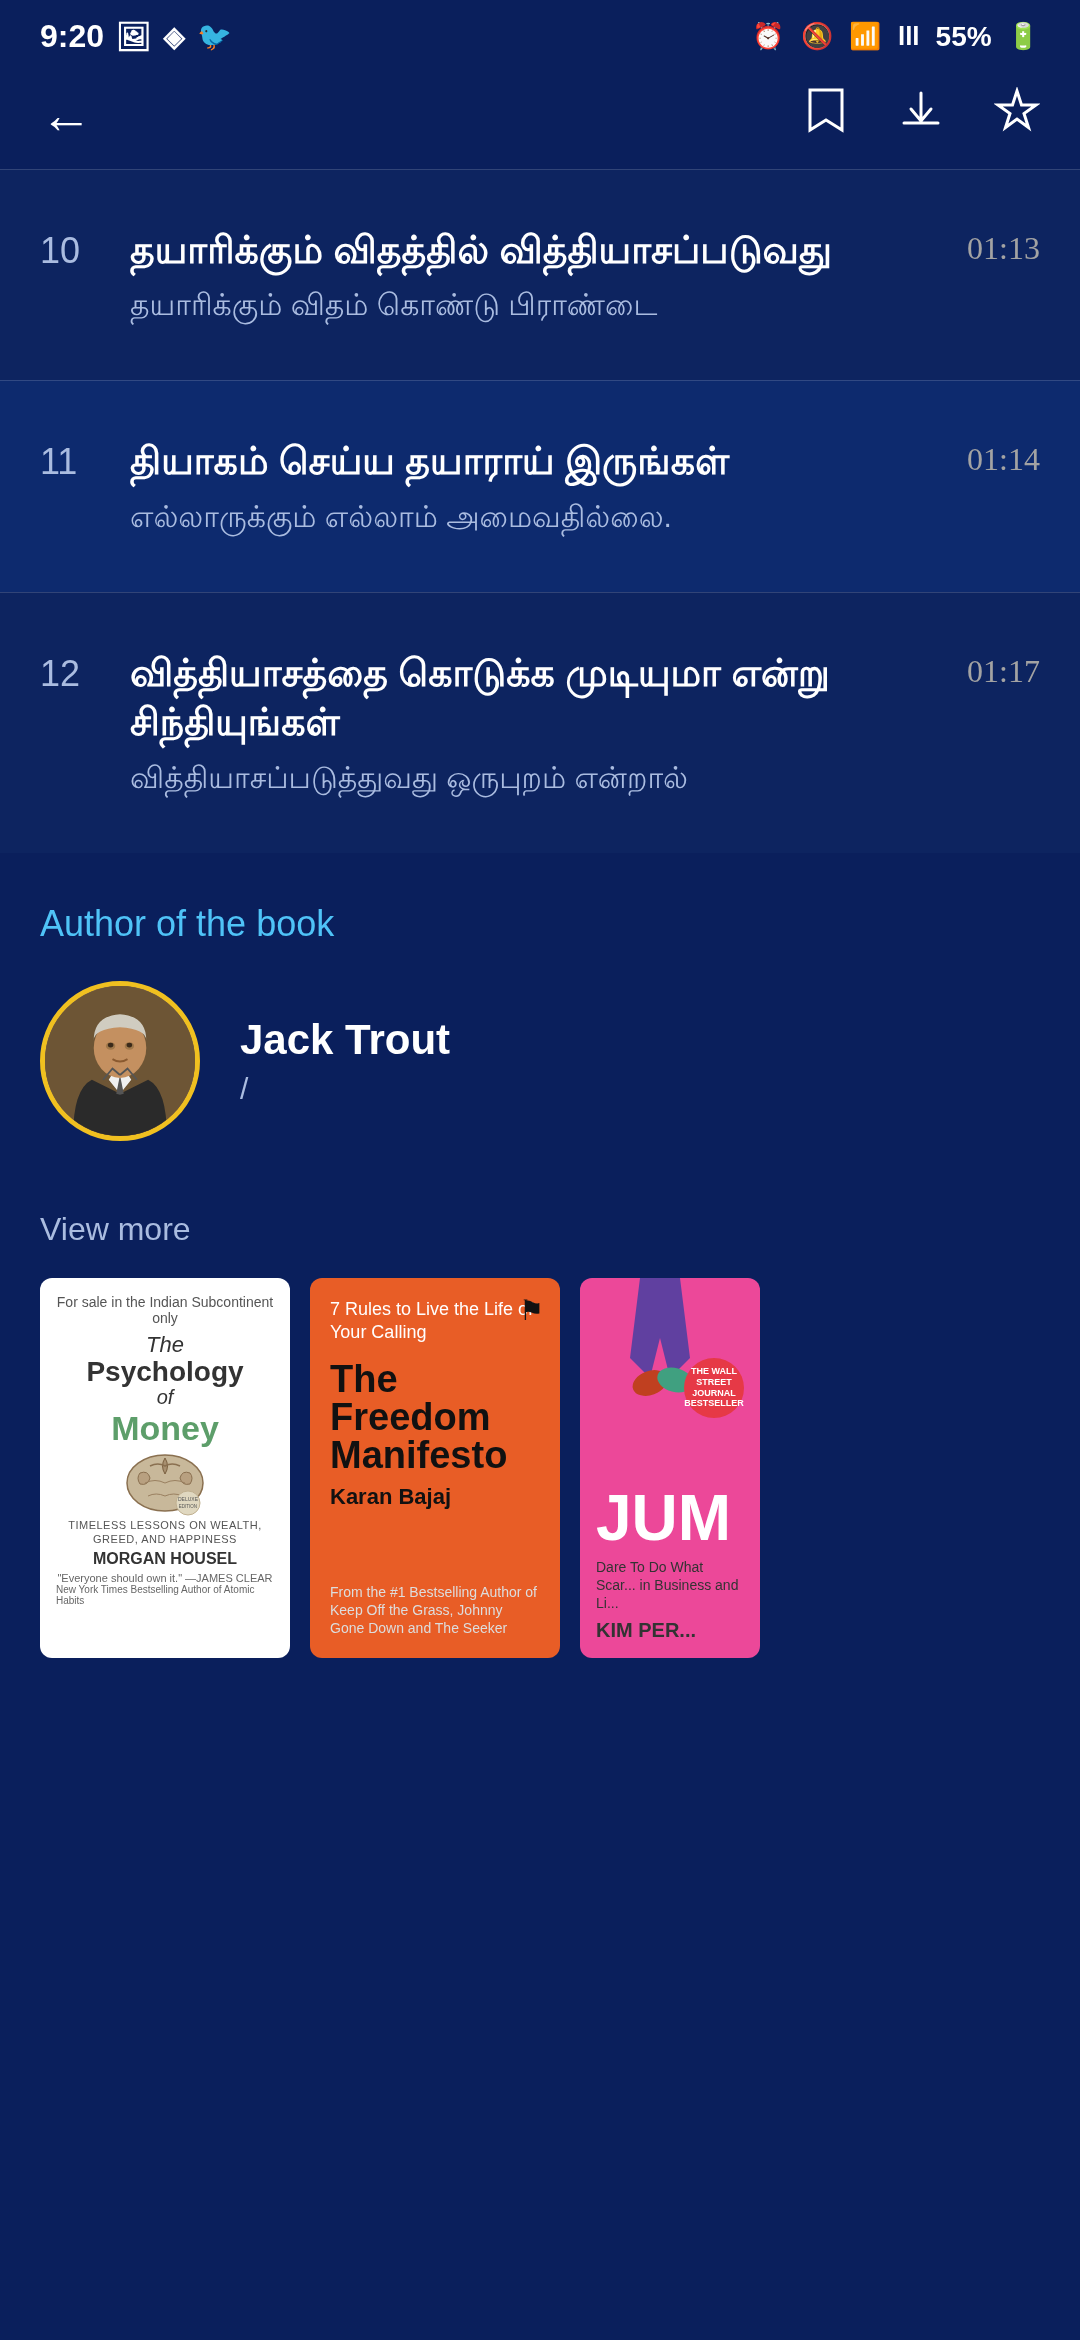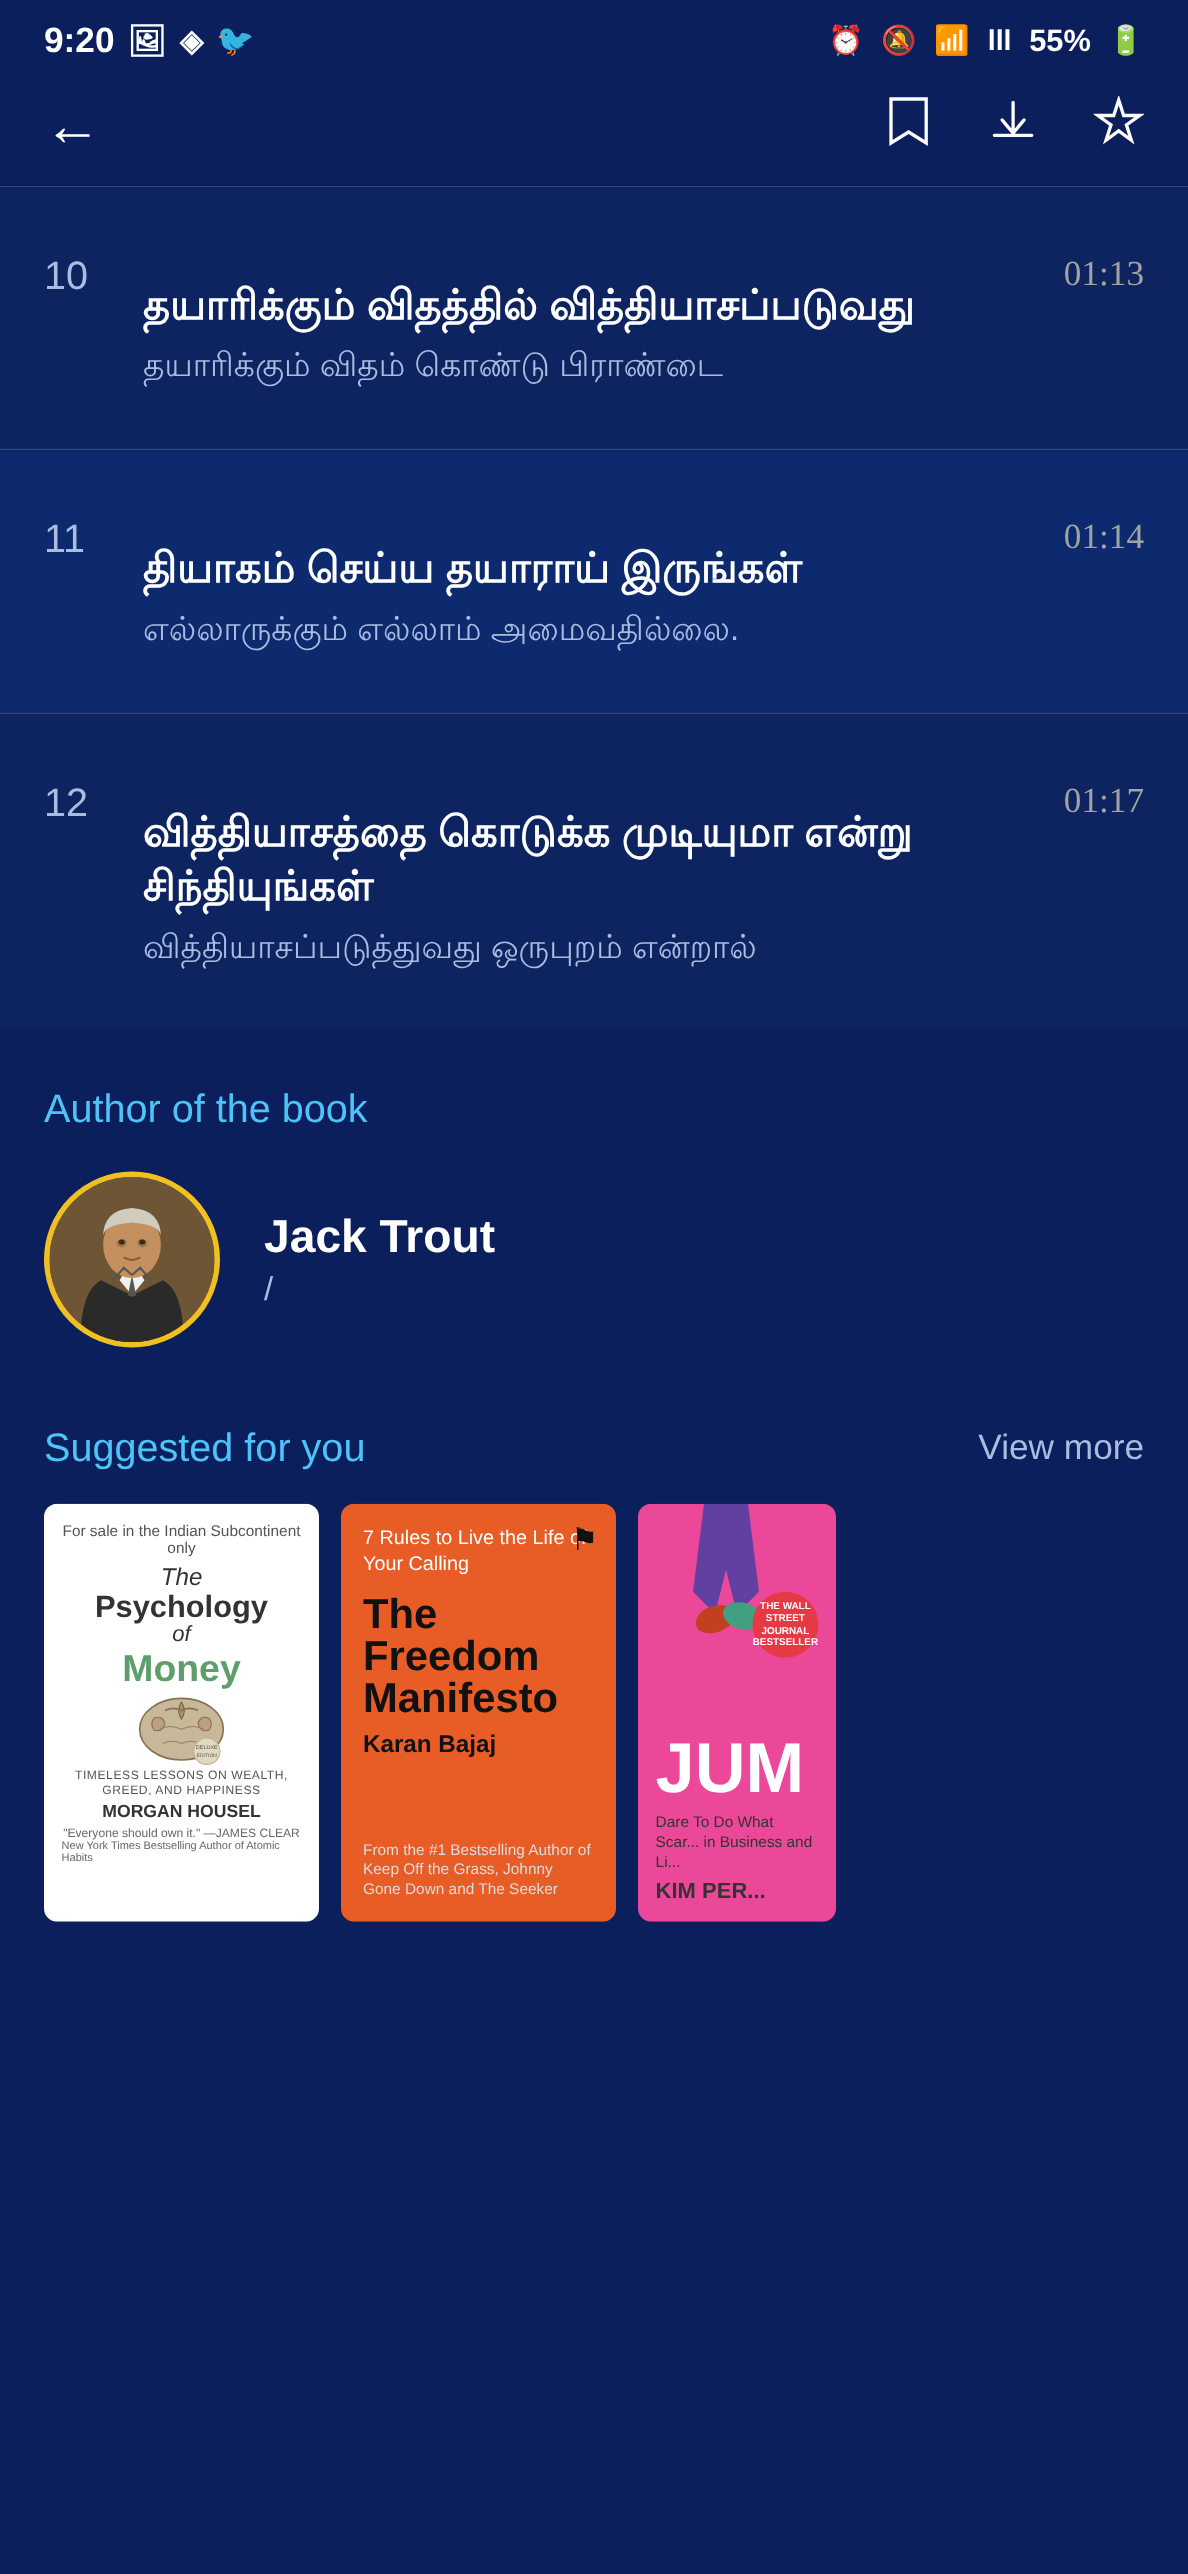--- a/index.html
+++ b/index.html
@@ -71,21 +71,20 @@
       background-color: #0d2a6e;
     }
     .chapter-number {
       font-size: 36px;
       color: #aabce0;
       min-width: 60px;
       padding-top: 4px;
     }
     .chapter-content {
       flex: 1;
-      margin-top: 28px;
     }
     .chapter-title {
       font-size: 38px;
       font-weight: 600;
       color: white;
       line-height: 1.3;
       margin-bottom: 10px;
     }
     .chapter-subtitle {
       font-size: 30px;
@@ -448,21 +447,20 @@
     </div>
     <div>
       <div class="author-name">Jack Trout</div>
       <div class="author-desc">/</div>
     </div>
   </div>
 </div>
 
 <div class="suggested-section">
   <div class="suggested-header">
-    <div class="section-title" style="margin-bottom:0;">Suggested for you</div>
     <div class="view-more" style="cursor:pointer;">View more</div>
   </div>
 
   <div class="books-row">
 
     <div class="book-card book-card-1">
       <div class="book1-inner">
         <div class="book1-small-text">For sale in the Indian Subcontinent only</div>
         <div class="book1-title-the">The</div>
         <div class="book1-title-psych">Psychology</div>

